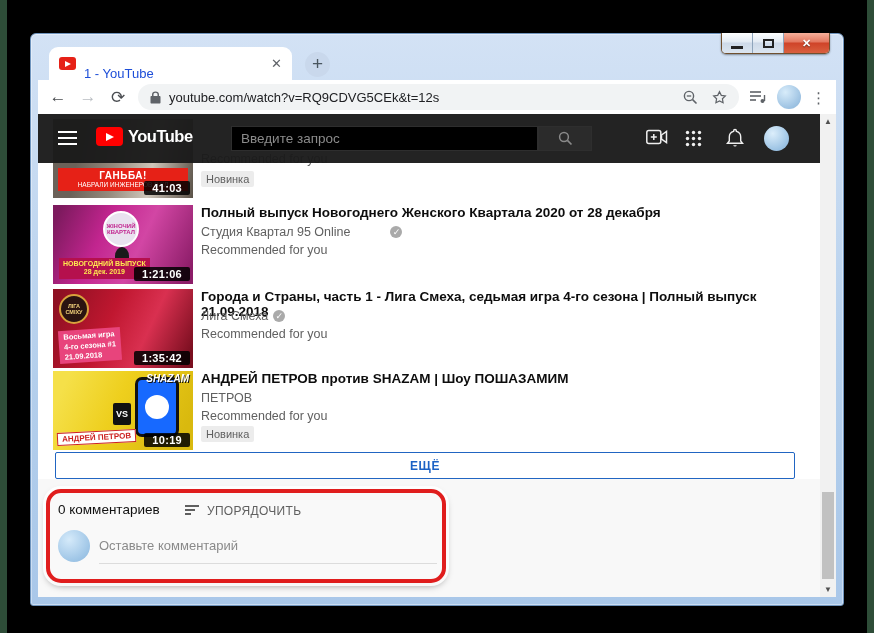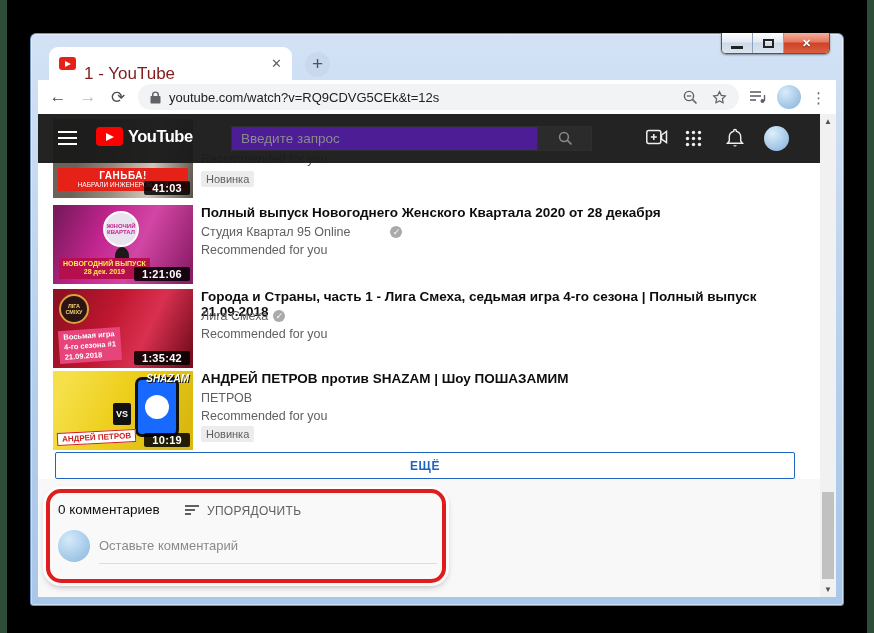--- a/index.html
+++ b/index.html
@@ -26,21 +26,21 @@
   .wbtn .minglyph { display:block; width:12px; height:3px; background:#222; margin-top:8px; }
   .wbtn .maxglyph { display:block; width:11px; height:9px; border:2px solid #222; }
 
   
   .tab { position:absolute; left:18px; top:13px; width:243px; height:33px; background:#fff;
          border-radius:9px 9px 0 0; display:flex; align-items:center; padding:0 10px; gap:8px; }
   .favicon { width:17px; height:13px; background:#e62117; border-radius:3px;
              display:flex; align-items:center; justify-content:center; flex:none; }
   .favicon:before { content:""; border-left:6px solid #fff; border-top:3.5px solid transparent;
                     border-bottom:3.5px solid transparent; margin-left:1px; }
-  .tab-title { flex:1; font-size:17px; color:#7f1d1d; white-space:nowrap; overflow:hidden;margin-top:20px; }
+  .tab-title { flex:1; font-size:13px; color:#1d4ed8; white-space:nowrap; overflow:hidden;margin-top:20px; }
   .tab-close { color:#5f6368; font-size:13px; }
   .newtab-btn { position:absolute; left:274px; top:18px; width:25px; height:25px; border-radius:50%;
                 background:#c9d8ec; color:#49565f; font-size:19px; line-height:23px; text-align:center; }
 
   .win-content { position:absolute; left:7px; right:7px; top:46px; bottom:8px; background:#fff;
                  display:flex; flex-direction:column; overflow:hidden; }
 
   
   .toolbar { height:34px; background:#fff; display:flex; align-items:center; padding:0 10px; gap:10px; flex:none; }
   .nav-ic { font-size:17px; color:#4a4d51; width:20px; text-align:center; }
@@ -69,21 +69,21 @@
                background:rgba(26,26,26,.96); z-index:30; }
   .hamburger { position:absolute; left:20px; top:17px; width:19px; height:14px;
                border-top:2px solid #fff; border-bottom:2px solid #fff; }
   .hamburger:before { content:""; display:block; height:2px; background:#fff; margin-top:4px; }
   .yt-logo { position:absolute; left:58px; top:13px; display:flex; align-items:center; gap:5px; }
   .yt-play { width:27px; height:19px; background:#f00; border-radius:4px; display:flex;
              align-items:center; justify-content:center; }
   .yt-play:before { content:""; border-left:8px solid #fff; border-top:4.5px solid transparent;
                     border-bottom:4.5px solid transparent; margin-left:1px; }
   .yt-word { color:#fff; font-size:16.5px; font-weight:bold; letter-spacing:-0.5px; }
-  .yt-search { position:absolute; left:193px; top:12px; width:307px; height:25px; background:#4c1d95;
+  .yt-search { position:absolute; left:193px; top:12px; width:307px; height:25px; background:#000000;
                border:1px solid #2e2e2e; display:flex; align-items:center; padding:0 9px; }
   .yt-search-ph { color:#8b8b8b; font-size:13.5px; }
   .yt-search-btn { position:absolute; left:500px; top:12px; width:54px; height:25px; background:#2b2b2b;
                    border:1px solid #2e2e2e; display:flex; align-items:center; justify-content:center; }
   .yt-hdr-ic { position:absolute; top:15px; }
   .yt-avatar { position:absolute; left:726px; top:12px; width:25px; height:25px; border-radius:50%;
                background:radial-gradient(circle at 35% 30%, #dceefb, #9cc3e4 70%, #88b2d8); }
 
   
   .thumbwrap { position:absolute; left:15px; width:140px; height:79px; overflow:hidden; background:#888; }

